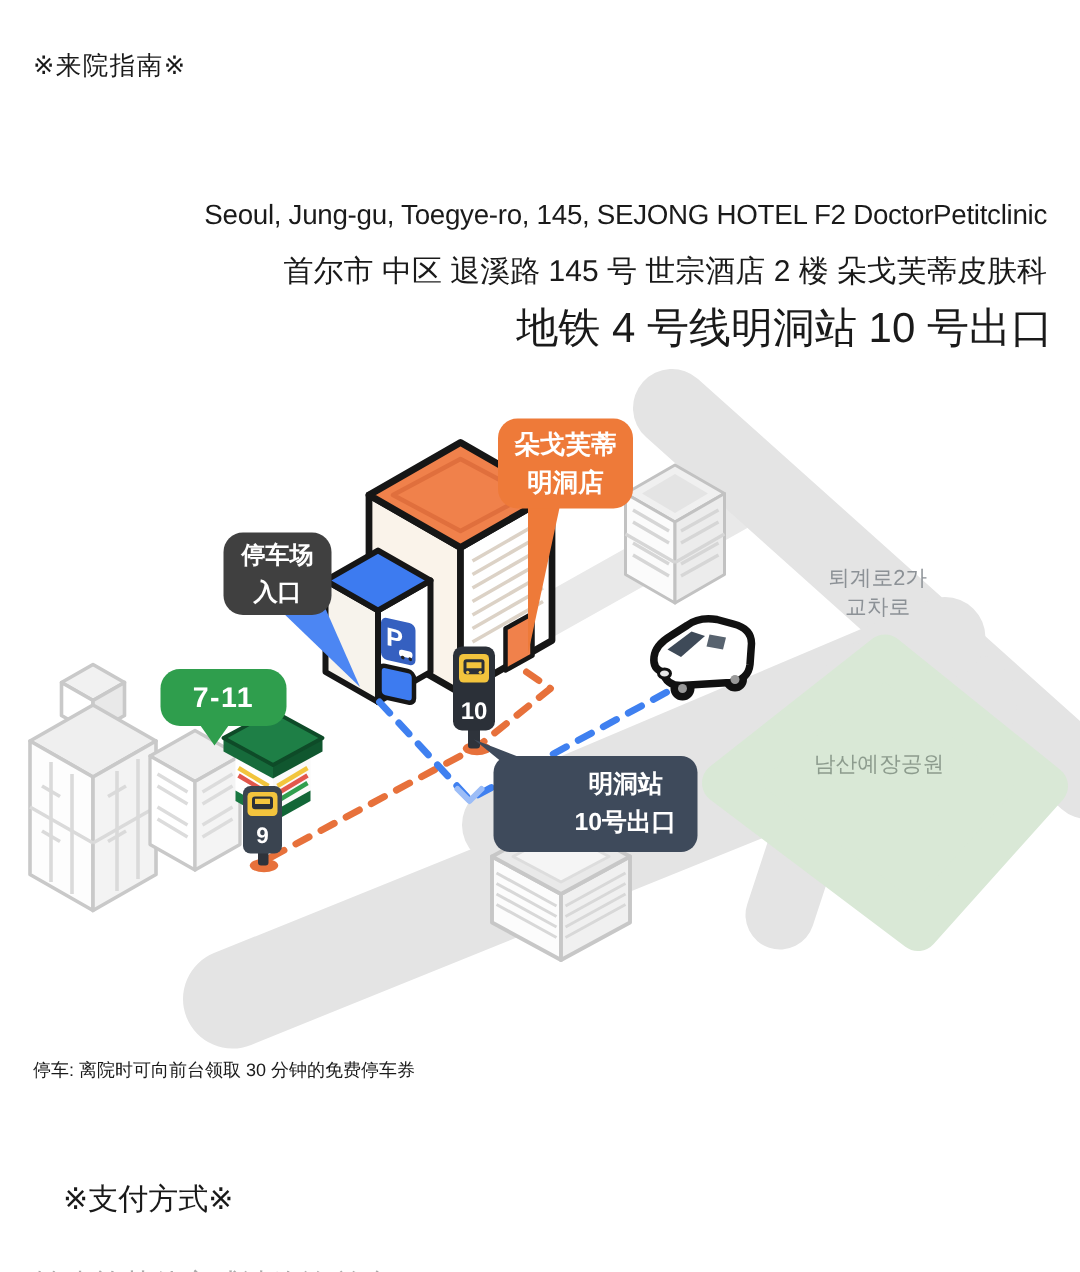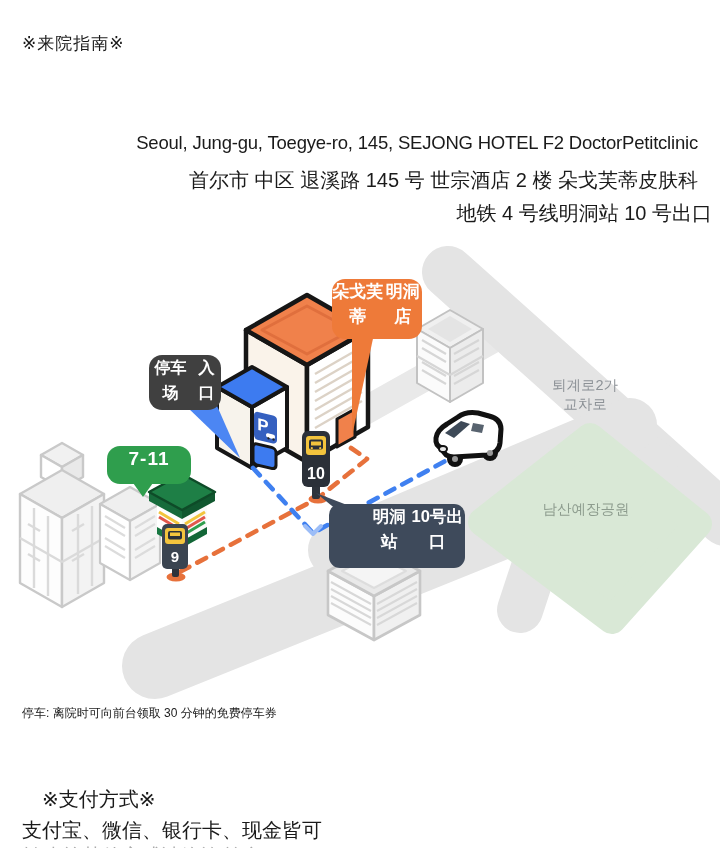--- a/index.html
+++ b/index.html
@@ -3,28 +3,28 @@
 <meta charset="utf-8">
 <style>
   html,body{margin:0;padding:0;background:#ffffff;}
   .page{position:relative;width:720px;height:848px;background:#fff;overflow:hidden;
         font-family:"Liberation Sans","DejaVu Sans",sans-serif;color:#161616;}
   .tline{position:absolute;white-space:nowrap;font-weight:500;color:#1a1a1a;}
   .t-title{left:22px;top:32px;font-size:17px;letter-spacing:1px;}
   .t-addr{left:22px;top:84px;font-size:20px;}
   .t-en{right:22px;top:132px;font-size:18.5px;font-weight:500;letter-spacing:-0.2px;}
   .t-cn{right:22px;top:167px;font-size:20px;}
-  .t-sub{right:8px;top:200px;font-size:20px;}
+  .t-sub{right:18px;top:200px;font-size:28px;}
   .f-park{left:22px;top:705px;font-size:12px;}
   .f-paytitle{left:22px;top:786px;font-size:20px;margin-left:20px;}
   .f-paymethods{left:22px;top:817px;font-size:20px;}
   .f-clipped{left:22px;top:843px;font-size:20px;height:5px;overflow:hidden;opacity:.5;color:#555;}
   .mapsvg{position:absolute;left:0;top:240px;width:720px;height:480px;}
   .callout{position:absolute;border-radius:13px;color:#fff;font-weight:700;text-align:center;
-           display:flex;justify-content:center;line-height:25px;z-index:5;}
+           display:flex;flex-direction:column;justify-content:center;line-height:25px;z-index:5;}
   .co-clinic{left:332px;top:279px;width:90px;height:60px;font-size:17px;background:#EE7A39;}
   .co-parking{left:149px;top:355px;width:72px;height:55px;font-size:16px;background:#404040;}
   .co-seven{left:107px;top:446px;width:84px;height:38px;font-size:19px;background:#2F9E4D;letter-spacing:1px;}
   .co-station{left:329px;top:504px;width:96px;height:64px;font-size:16.5px;background:#3E4A5B;border-radius:11px;padding-left:40px;}
 </style>
 </head>
 <body>
 
 <div class="page">
 
@@ -238,15 +238,14 @@
   <div class="callout co-seven">
     <span>7-11</span>
   </div>
   <div class="callout co-station">
     <span>明洞站</span>
     <span>10号出口</span>
   </div>
 
   <div class="tline f-park">停车: 离院时可向前台领取 30 分钟的免费停车券</div>
   <div class="tline f-paytitle">※支付方式※</div>
-  <div class="tline f-paymethods">支付宝、微信、银行卡、现金皆可</div>
   <div class="tline f-clipped">转账等其他方式请咨询前台</div>
 </div>
 
 </body></html>

